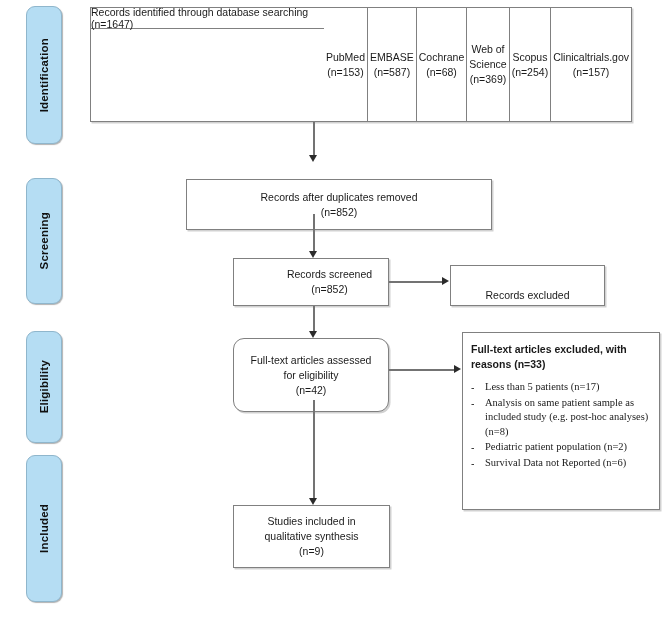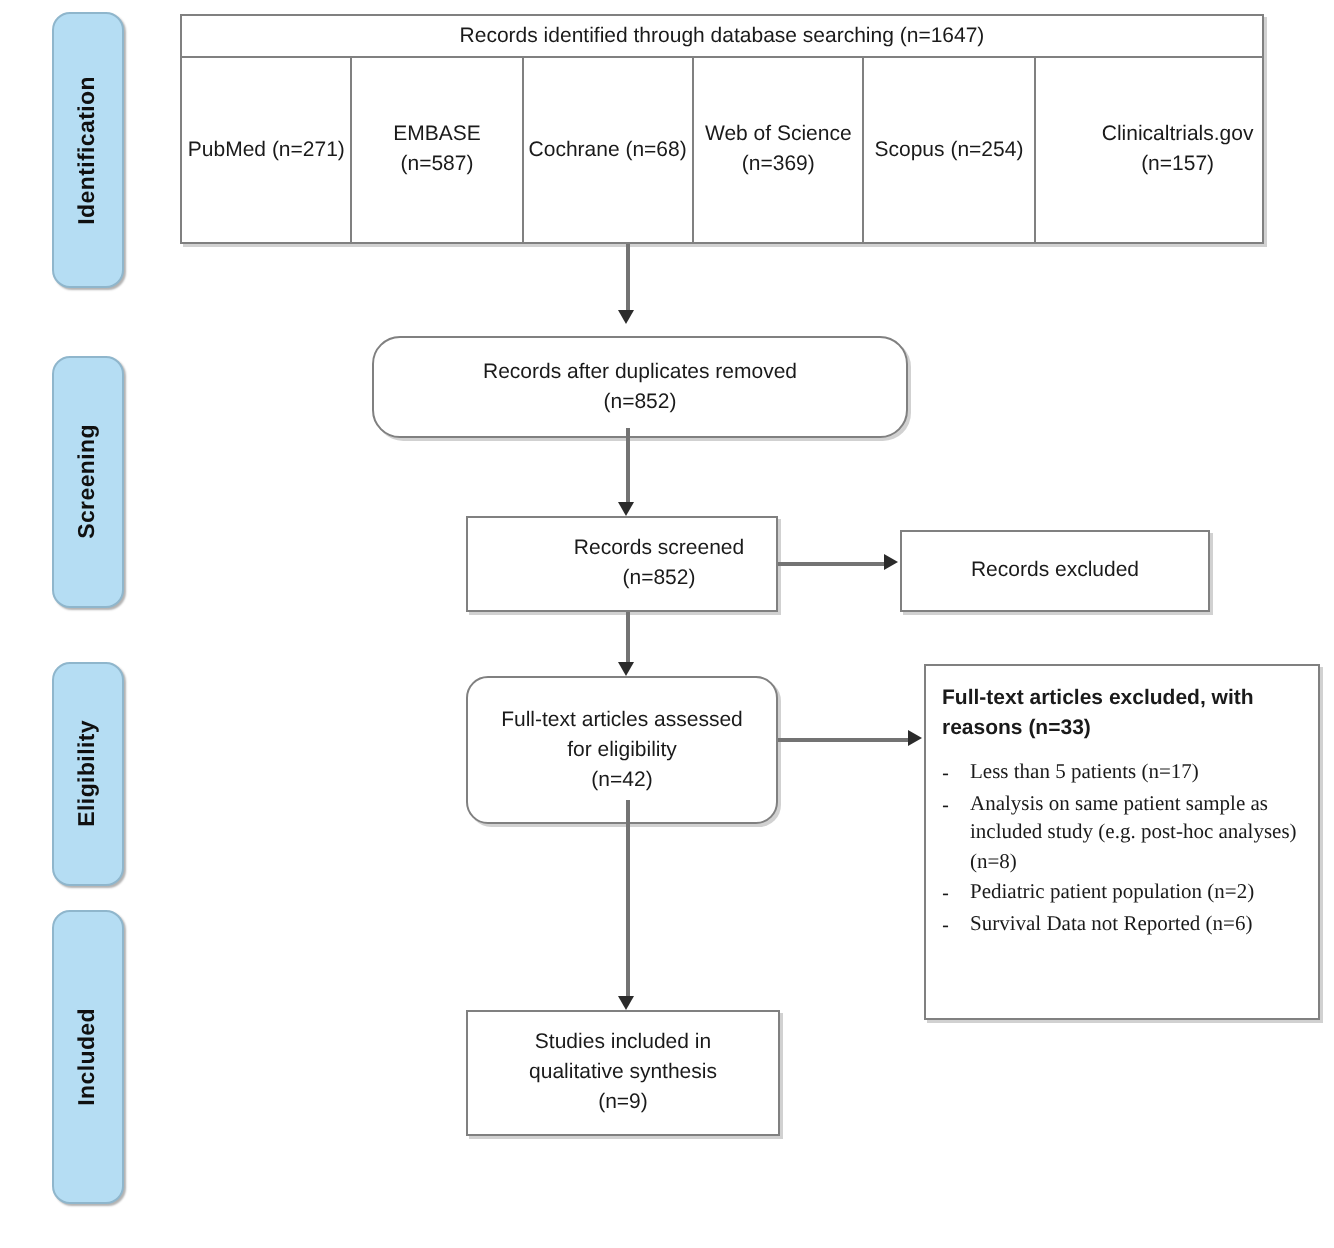--- a/index.html
+++ b/index.html
@@ -69,21 +69,21 @@
     position: absolute;
     left: 90px;
     top: 7px;
     width: 542px;
     height: 115px;
     border: 1px solid #808080;
     box-sizing: border-box;
     background: #fff;
     box-shadow: 1.5px 1.5px 0 rgba(0,0,0,0.18);
     display: flex;
-    flex-direction: column;
+    flex-direction: row;
     justify-content: space-between;
   }
   #db-header {
     height: 21px;
     border-bottom: 1px solid #808080;
     display: flex;
     align-items: center;
     justify-content: center;
     font-size: 10.5px;
     box-sizing: border-box;
@@ -97,21 +97,21 @@
     border-right: 1px solid #808080;
     display: flex;
     align-items: center;
     justify-content: center;
     text-align: center;
     font-size: 10.5px;
     line-height: 15px;
     box-sizing: border-box;
     padding: 0 2px;
   }
-  .db-col:last-child { border-right: none; margin-left: 29px; }
+  .db-col:last-child { border-right: none; }
 
   
   #excl-reasons {
     position: absolute;
     left: 462px;
     top: 332px;
     width: 198px;
     height: 178px;
     background: #fff;
     border: 1px solid #808080;
@@ -185,21 +185,21 @@
     <span class="stage-label">Included</span>
   </div>
 
   <div id="db-table">
     <div id="db-header">Records identified through database searching (n=1647)</div>
     <div id="db-cols">
 
       <div class="db-col">
         <div class="lines">
           <span class="ln">PubMed</span>
-          <span class="ln">(n=271)</span>
+          <span class="ln">(n=153)</span>
         </div>
       </div>
 
       <div class="db-col">
         <div class="lines">
           <span class="ln">EMBASE</span>
           <span class="ln">(n=587)</span>
         </div>
       </div>
 
@@ -230,41 +230,41 @@
           <span class="ln">(n=157)</span>
         </div>
       </div>
 
     </div>
   </div>
 
   <div class="vline" style="left:313px; top:122px; height:35px;"></div>
   <div class="arrow-down" style="left:309px; top:155px;"></div>
 
-  <div class="fbox" style="left:186px; top:168px; width:268px; height:51px;border-radius:14px;">
+  <div class="fbox" style="left:186px; top:179px; width:306px; height:51px;">
     <div class="lines">
       <span class="ln">Records after duplicates removed</span>
       <span class="ln">(n=852)</span>
     </div>
   </div>
 
   <div class="vline" style="left:313px; top:214px; height:38px;"></div>
   <div class="arrow-down" style="left:309px; top:251px;"></div>
 
   <div class="fbox" style="left:233px; top:258px; width:156px; height:48px;padding-left:42px;">
     <div class="lines">
       <span class="ln">Records screened</span>
       <span class="ln">(n=852)</span>
     </div>
   </div>
 
   <div class="hline" style="left:389px; top:281px; width:53px;"></div>
   <div class="arrow-right" style="left:442px; top:277px;"></div>
 
-  <div class="fbox" style="left:450px; top:265px; width:155px; height:41px;">
+  <div class="fbox" style="left:450px; top:265px; width:155px; height:41px;align-items:flex-end;">
     <div class="lines">
       <span class="ln">Records excluded</span>
     </div>
   </div>
 
   <div class="vline" style="left:313px; top:306px; height:26px;"></div>
   <div class="arrow-down" style="left:309px; top:331px;"></div>
 
   <div class="fbox" style="left:233px; top:338px; width:156px; height:74px;border-radius:11px;">
     <div class="lines">

